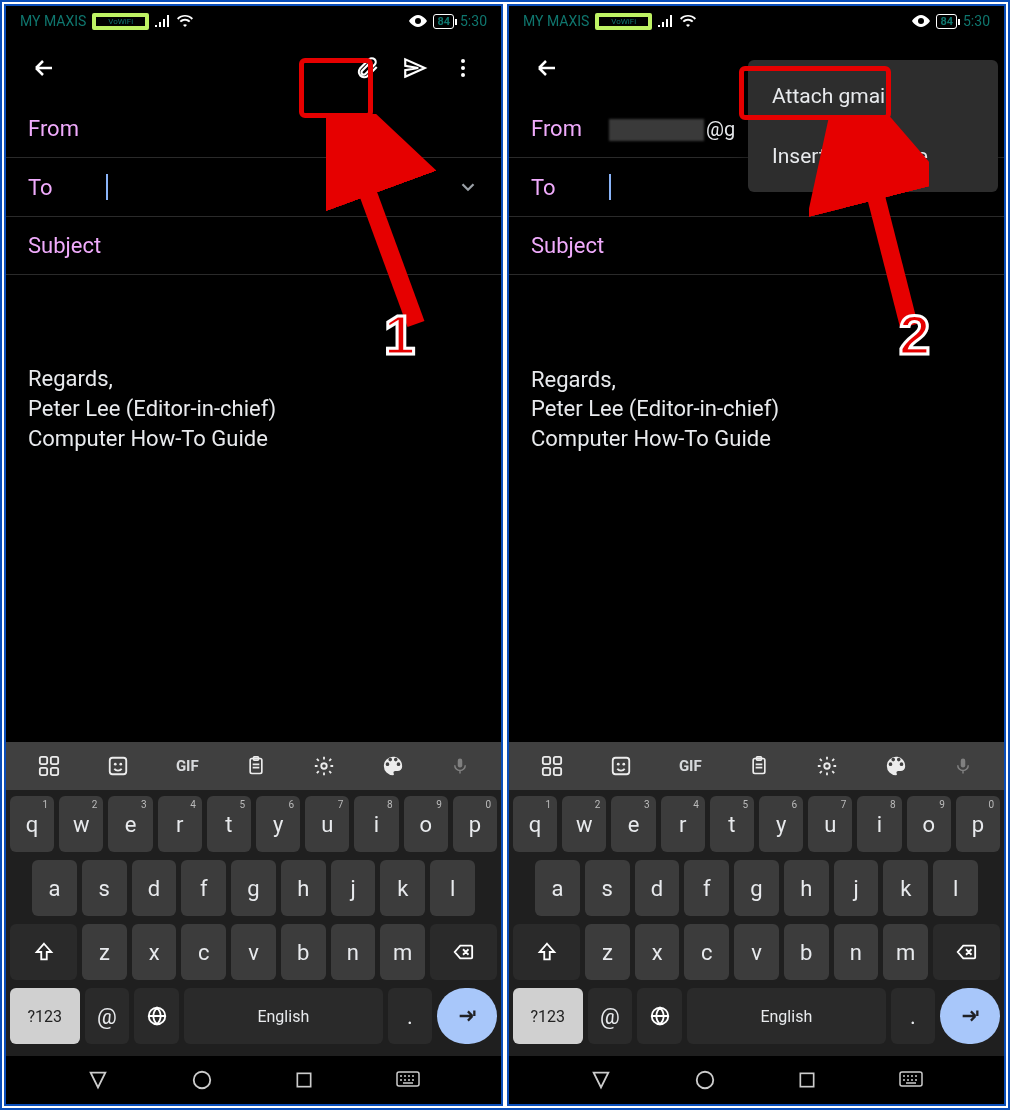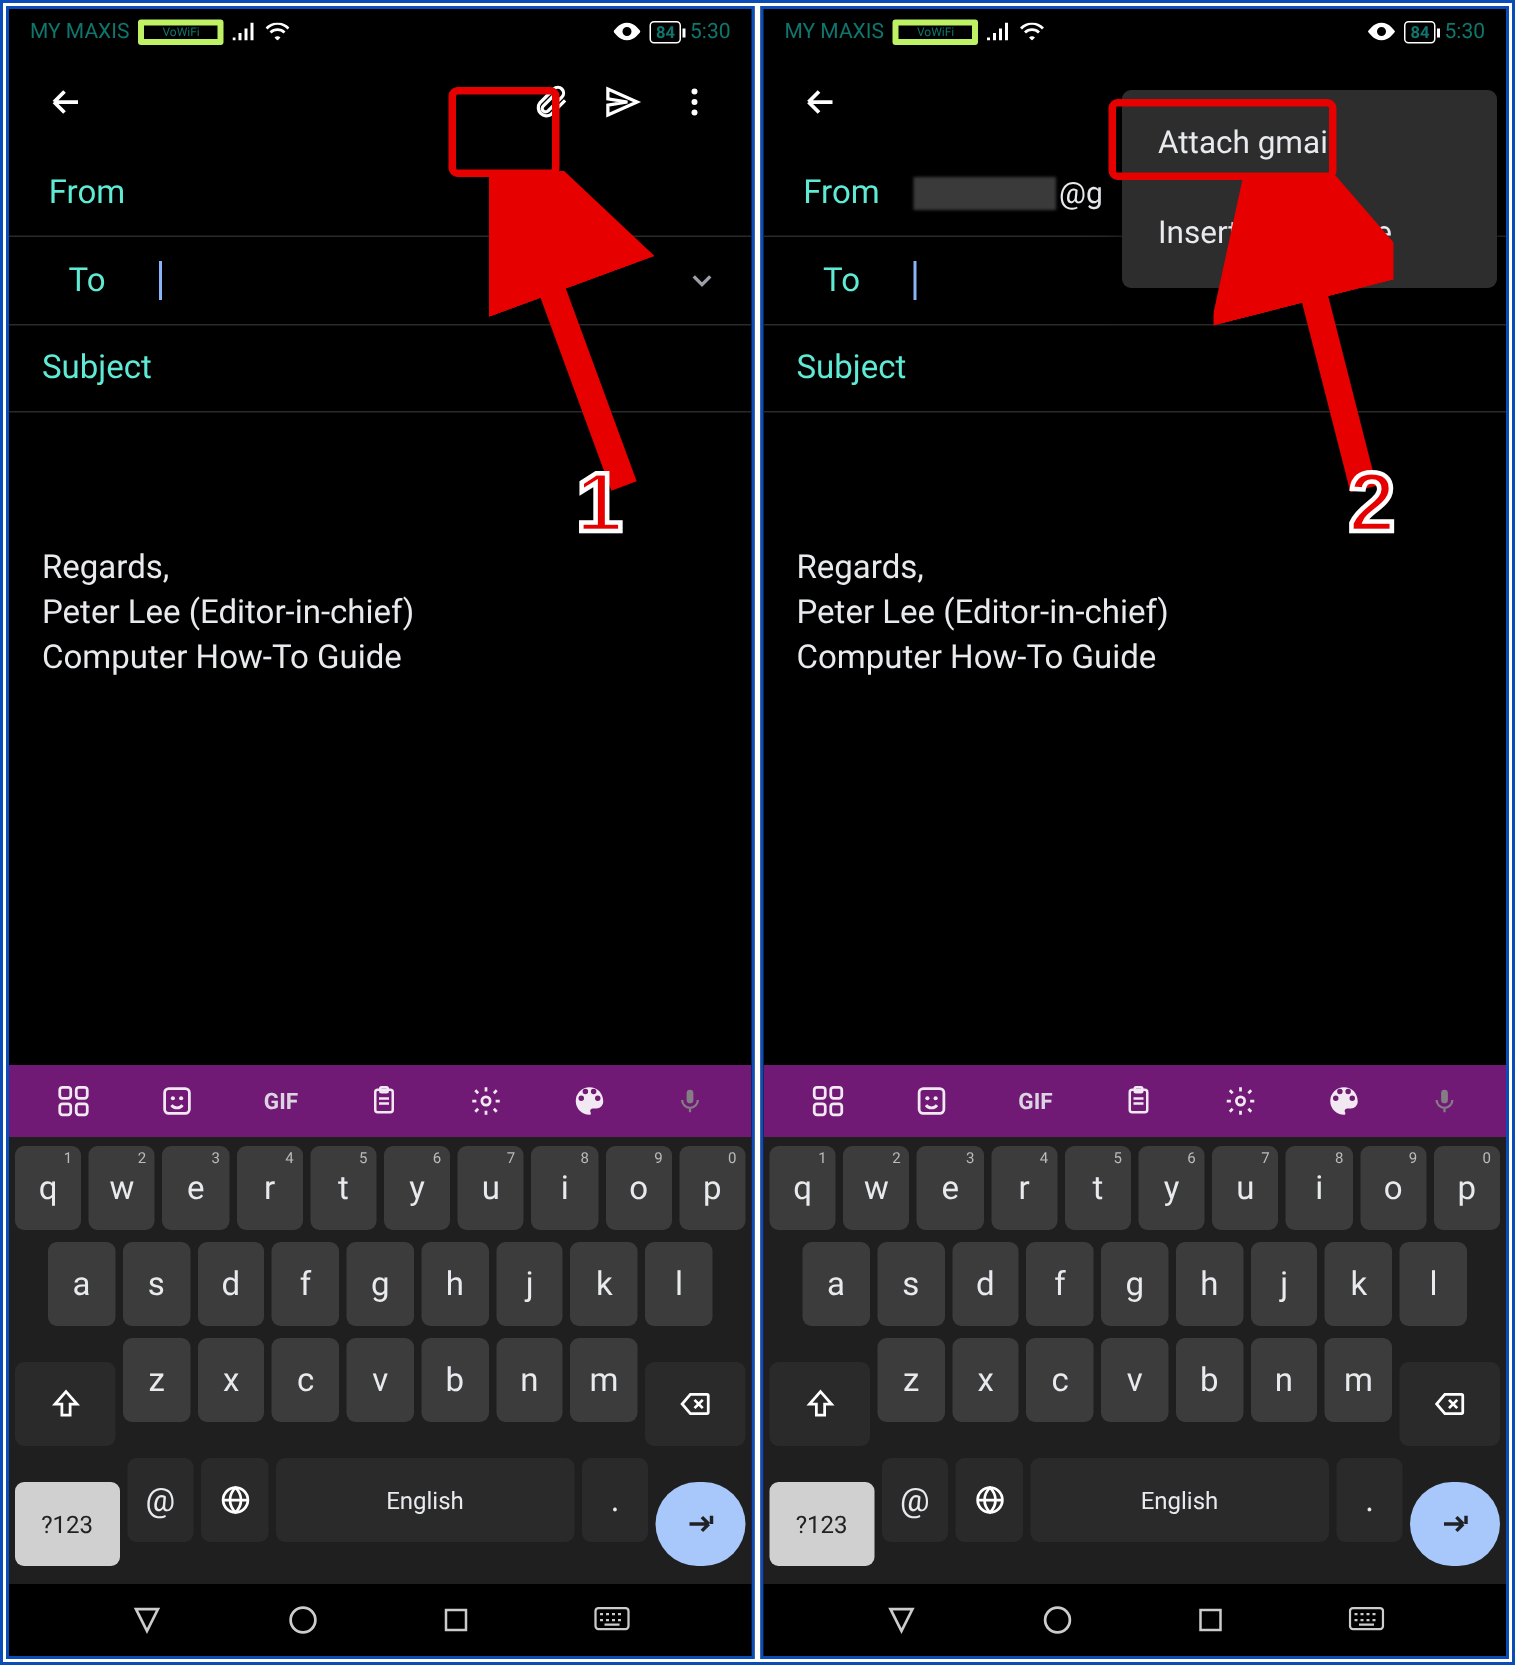--- a/index.html
+++ b/index.html
@@ -13,44 +13,44 @@
   .vowifi{font-size:8px;border:4px solid #bef264;padding:0 12px;border-radius:2px;}
   .batbox{border:1.5px solid #fff;border-radius:3px;padding:0 3px;font-size:11px;font-weight:bold;position:relative;}
   .batbox::after{content:"";position:absolute;right:-4px;top:4px;width:2px;height:6px;background:#fff;}
   
   .appbar{height:64px;display:flex;align-items:center;padding:0 14px;color:#fff;}
   .appbar .spacer{flex:1;}
   .icn{width:28px;height:28px;display:flex;align-items:center;justify-content:center;color:#fff;}
   .appbar .icn{margin:0 10px;}
   
   .field{padding:16px 22px;color:#9aa0a6;font-size:22px;display:flex;align-items:center;gap:18px;border-bottom:none;}
-  .field .label{color:#5eead4;min-width:60px;text-align:center;}
+  .field .label{color:#f0abfc;min-width:60px;}
   .field .value{color:#e8eaed;font-size:20px;}
   .field.to{border-top:1px solid #2a2a2a;border-bottom:1px solid #2a2a2a;}
   .field.subj{border-bottom:1px solid #2a2a2a;}
   .cursor{display:inline-block;width:2px;height:26px;background:#8ab4f8;vertical-align:middle;}
   .chev{margin-left:auto;color:#9aa0a6;}
   .body-area{padding:30px 22px 10px;color:#e8eaed;font-size:22px;line-height:1.35;flex:1;white-space:pre-line;}
   .redacted{display:inline-block;width:95px;height:22px;background:#3a3a3a;vertical-align:middle;margin-right:2px;filter:blur(1px);}
   
   .menu{position:absolute;top:54px;right:6px;background:#2d2d2d;border-radius:6px;box-shadow:0 4px 20px rgba(0,0,0,.6);padding:6px 0;z-index:5;min-width:250px;}
   .menu-item{padding:18px 24px;color:#e8eaed;font-size:21px;}
   
   .hl{position:absolute;border:5px solid #e60000;border-radius:6px;z-index:20;}
   .arrow-wrap{position:absolute;z-index:19;pointer-events:none;}
   .step-num{position:absolute;font-size:56px;font-weight:900;color:#e60000;-webkit-text-stroke:3px #fff;z-index:21;font-family:Arial Black,Arial,sans-serif;}
   
-  .kbwrap{background:#701a75;}
+  .kbwrap{background:#404040;}
   .kb-tools{height:48px;display:flex;align-items:center;justify-content:space-around;padding:0 8px;}
   .kb-tools .t{color:#e8eaed;opacity:.9;}
   .kb{background:#1f1f1f;padding:6px 4px 4px;}
   .krow{display:flex;gap:5px;margin-bottom:8px;justify-content:center;}
   .key{background:#3c3c3c;color:#e8eaed;border-radius:6px;height:56px;flex:1;display:flex;align-items:center;justify-content:center;font-size:22px;position:relative;}
   .key .sup{position:absolute;top:3px;right:6px;font-size:10px;color:#bbb;}
-  .key.wide{flex:1.5;margin-top:16px;}
+  .key.wide{flex:1.5;}
   .key.space{flex:4;font-size:16px;}
   .key.dark{background:#2a2a2a;}
   .key.enter{background:#a8c7fa;color:#202124;}
   .key.sym{background:#d0d0d0;color:#222;}
   
   .navbar{height:48px;display:flex;align-items:center;justify-content:space-evenly;background:#000;}
   .navbar .nb{color:#ccc;}
   svg{display:block;}
 </style>
 </head>

